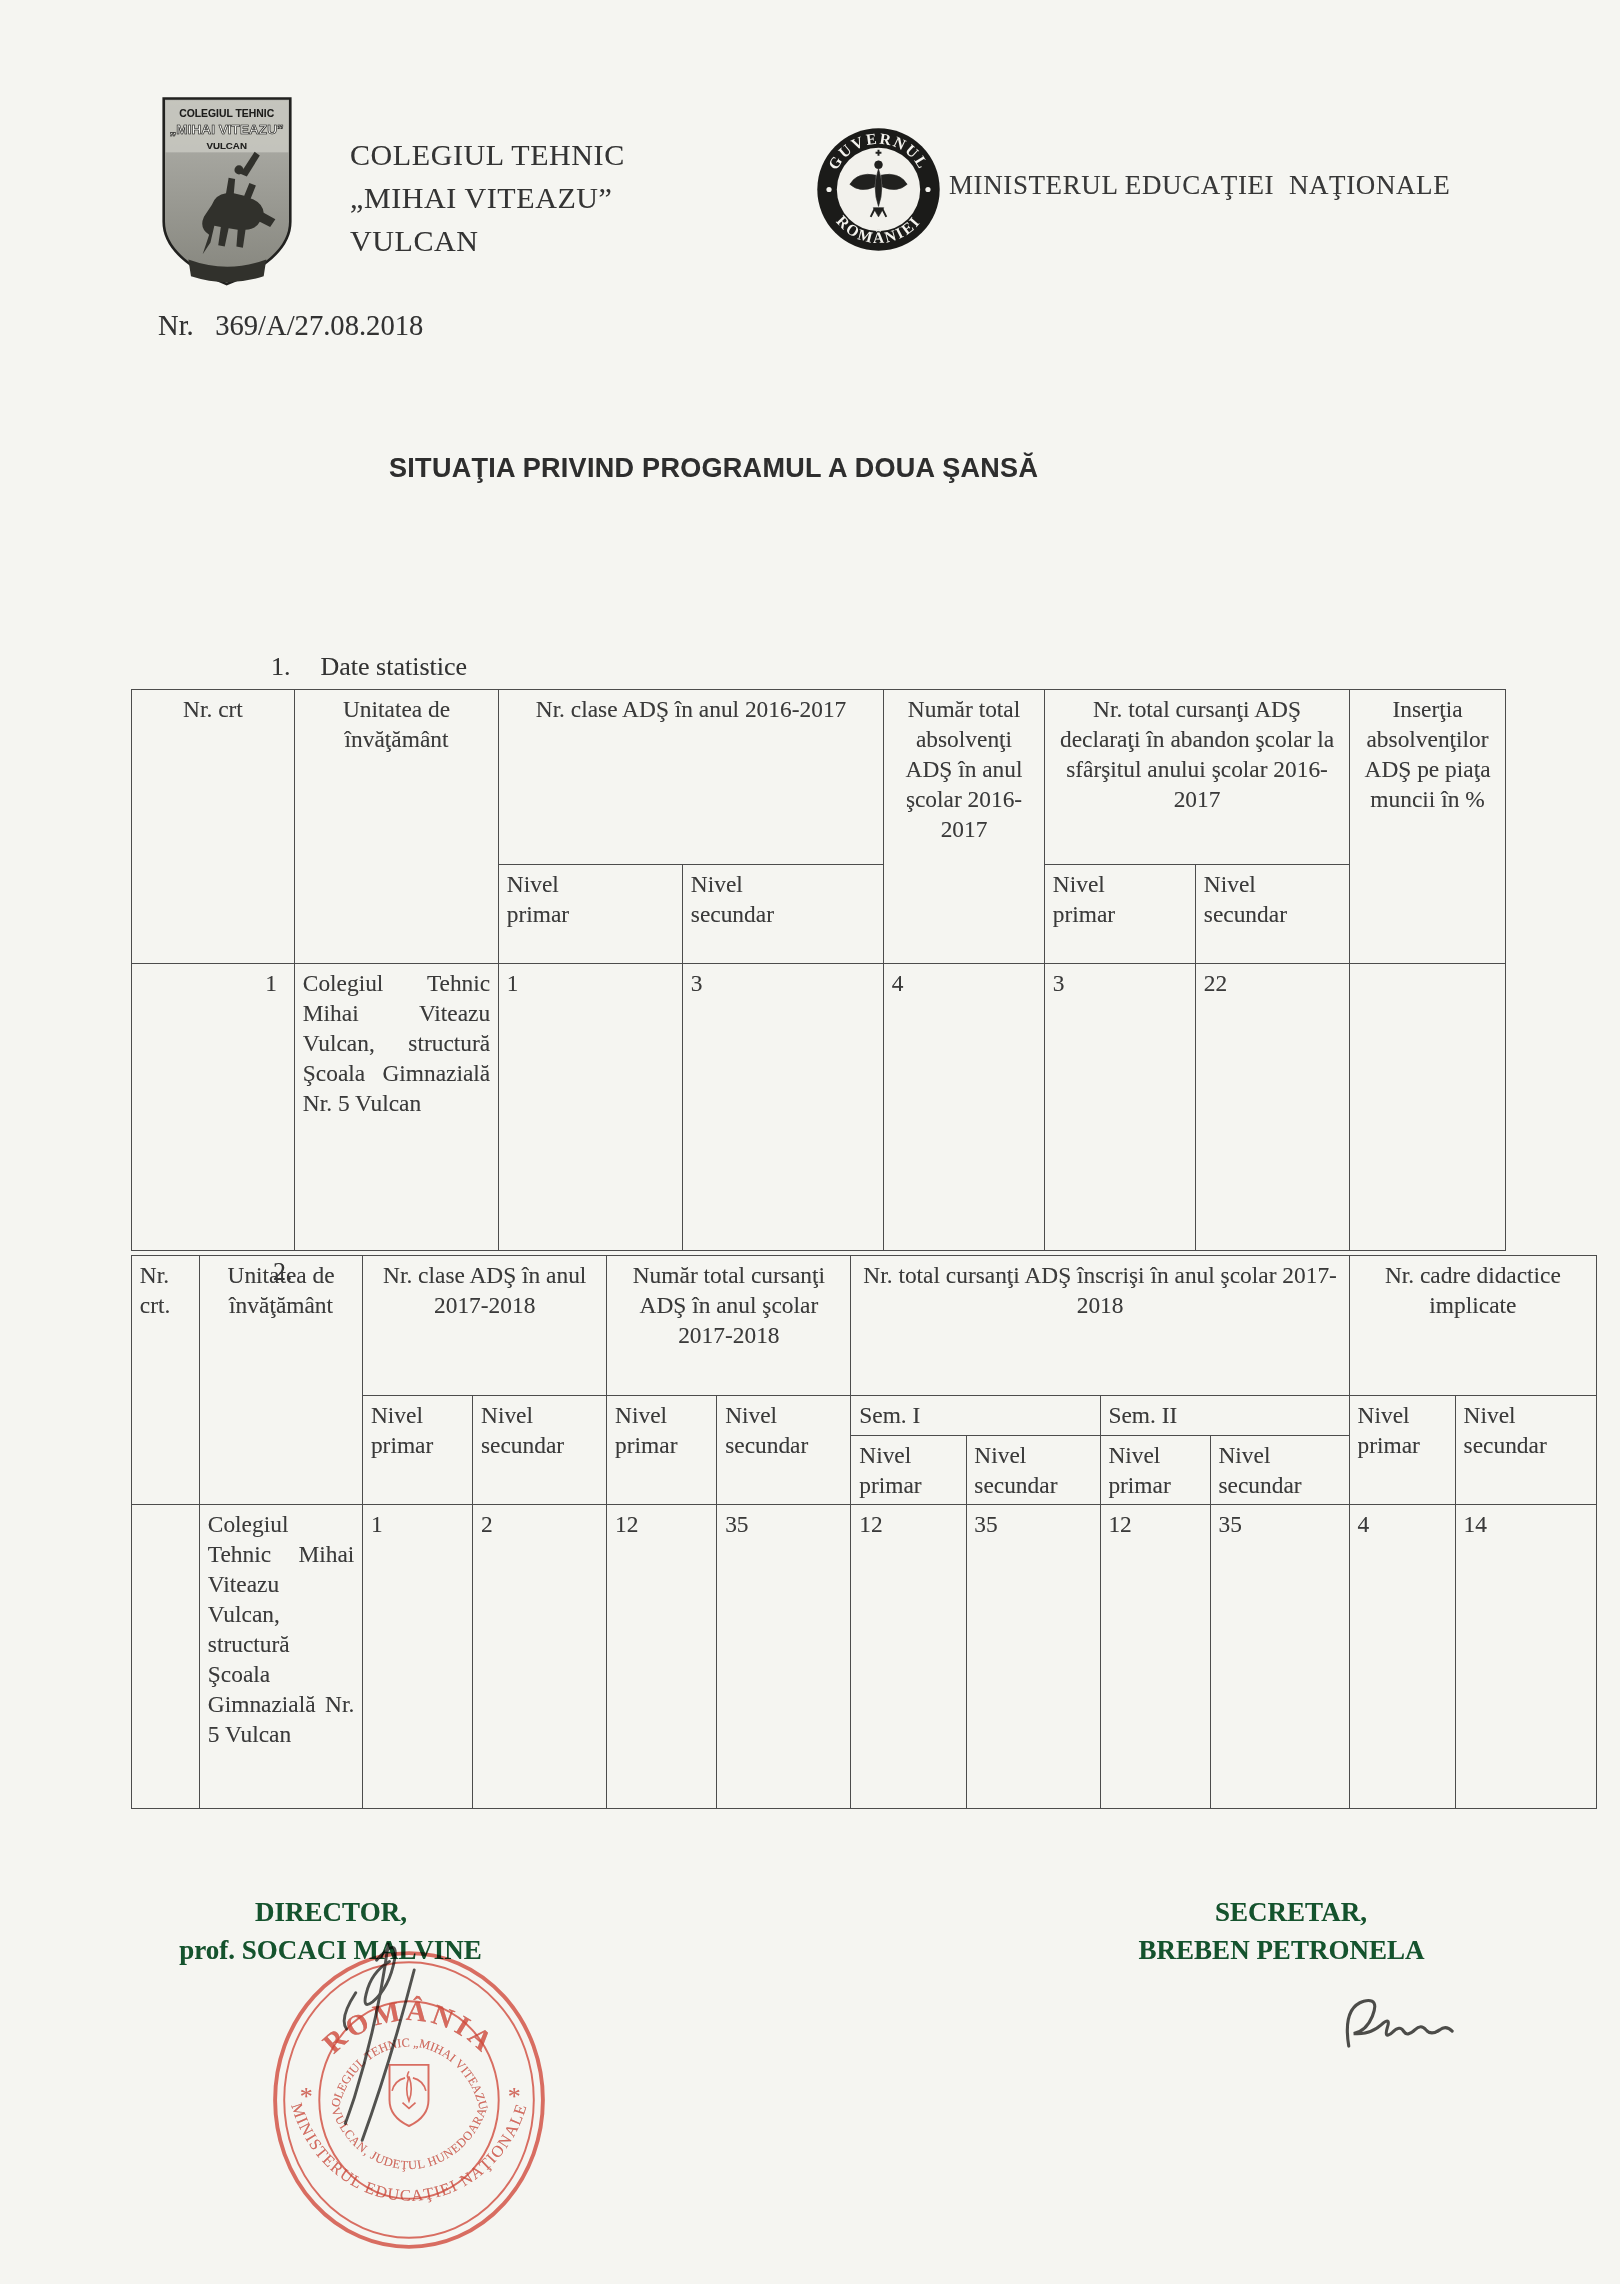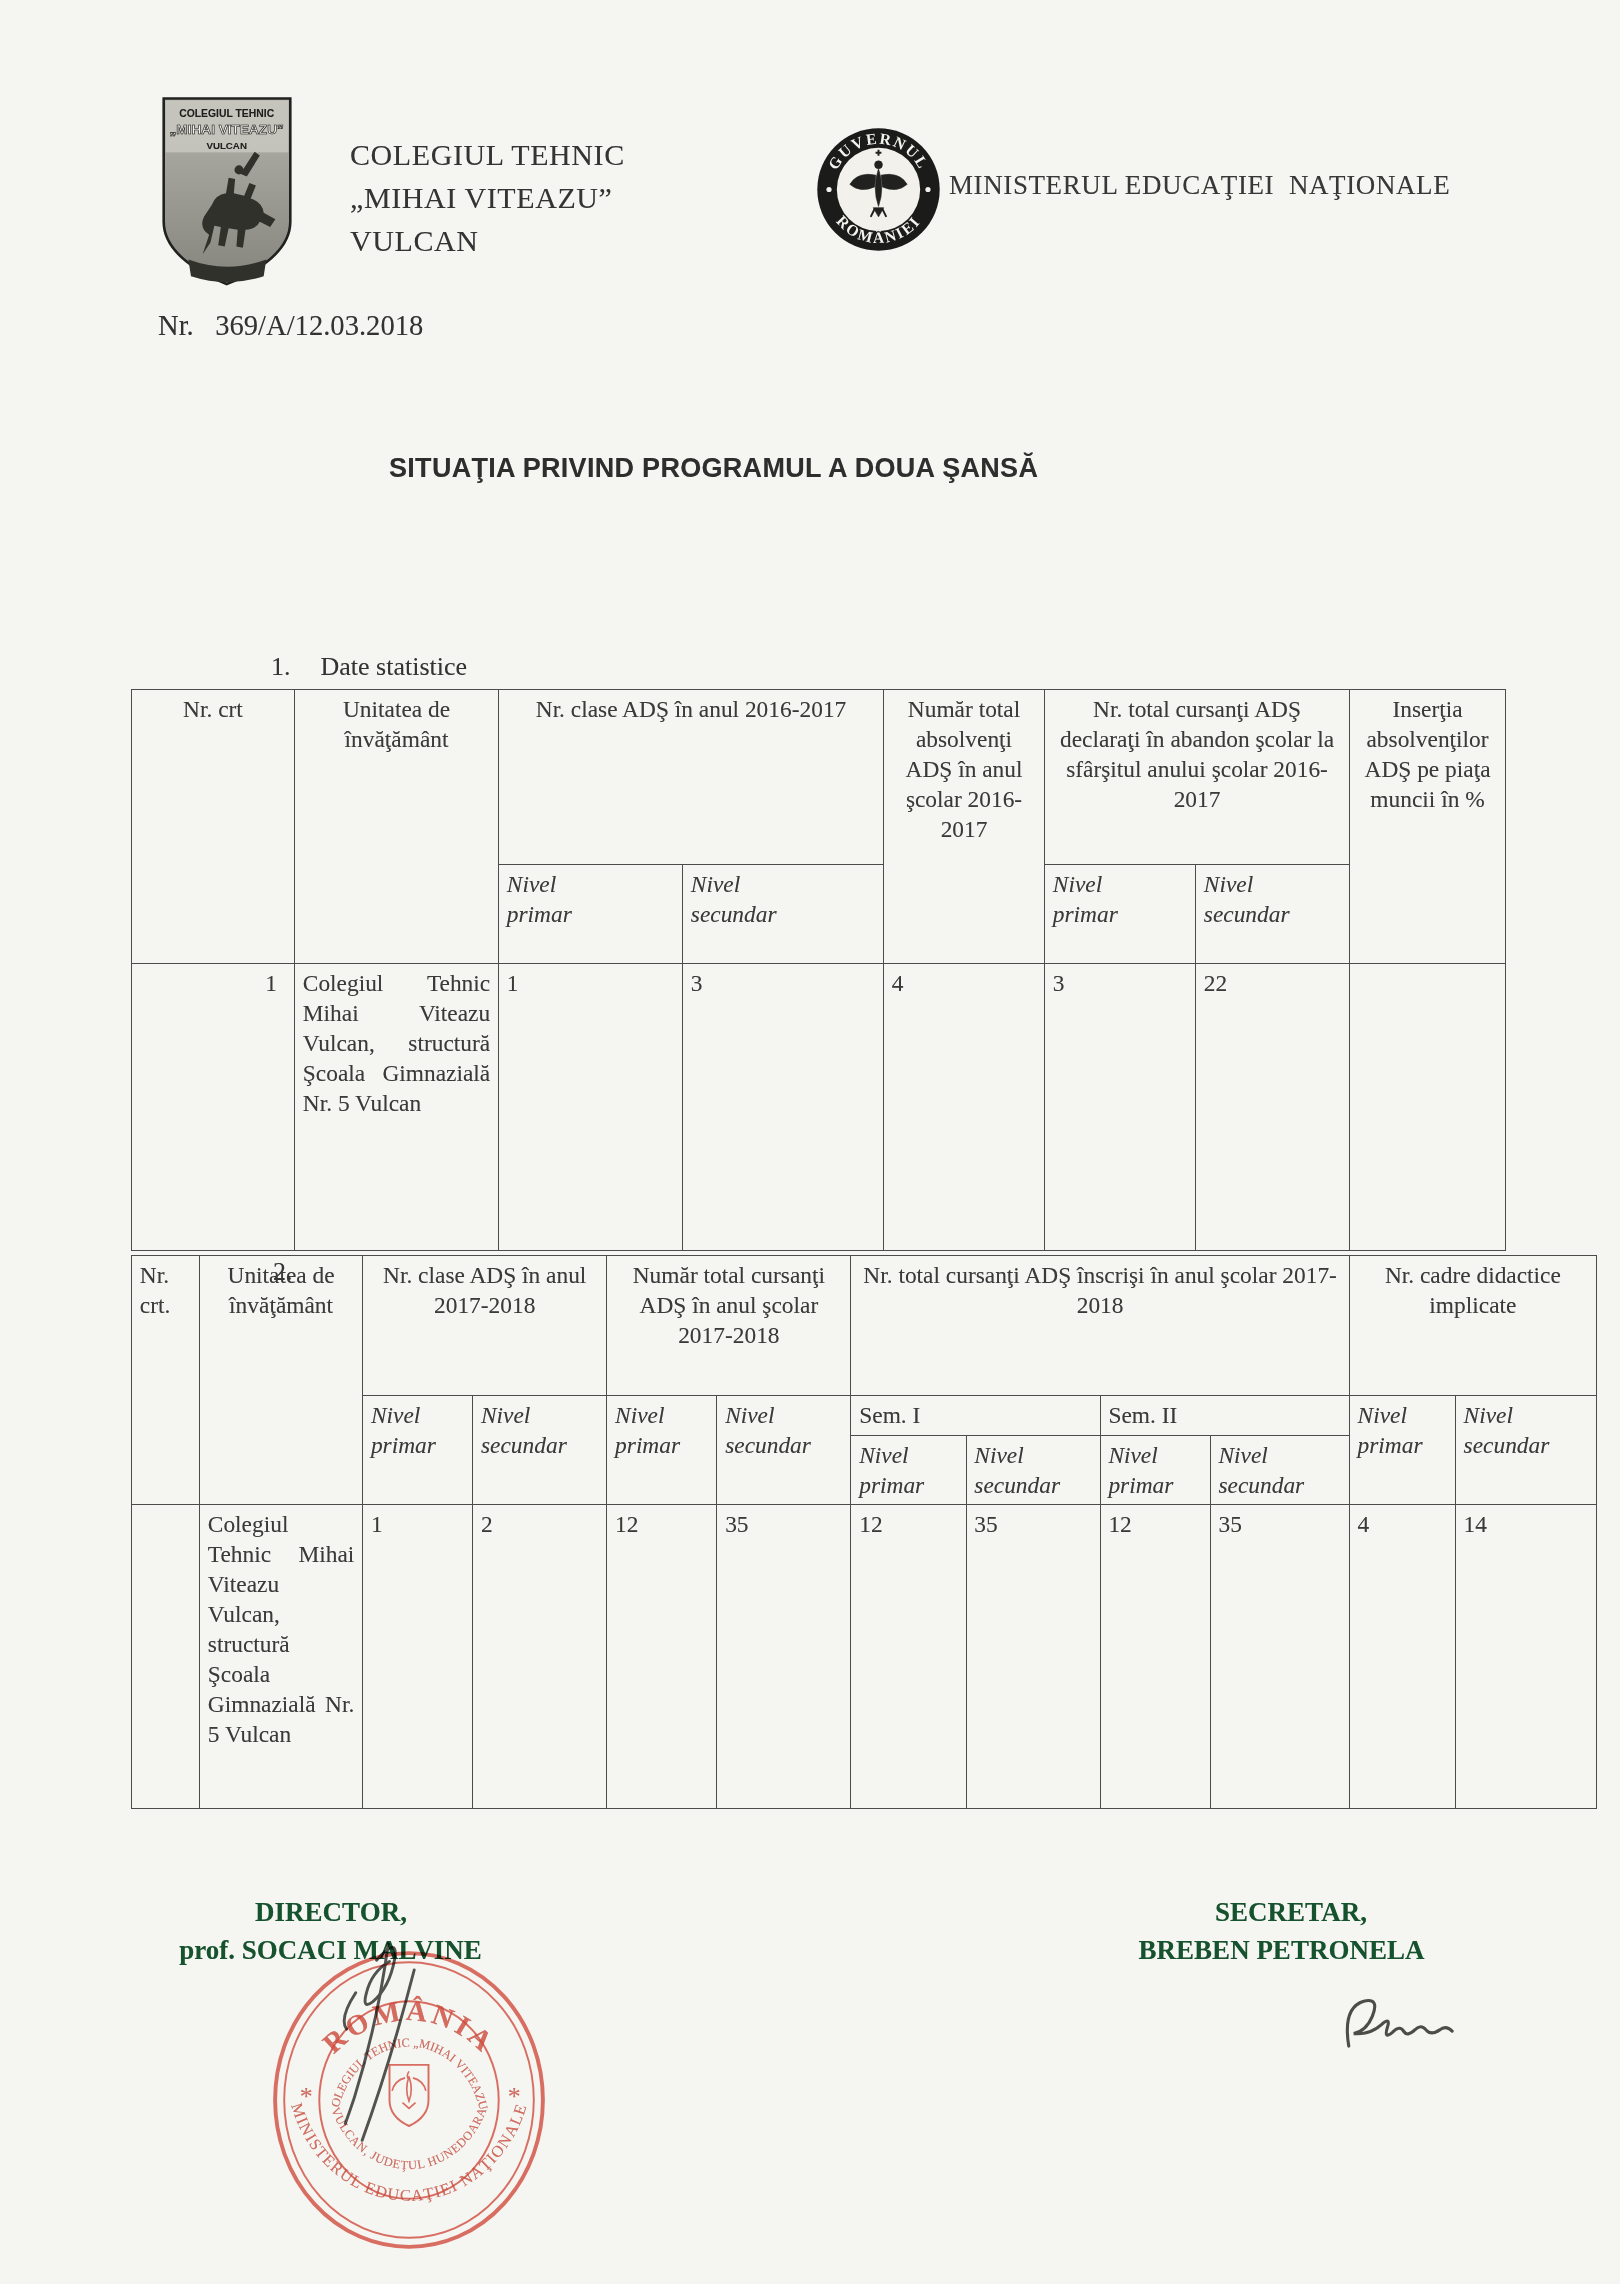--- a/index.html
+++ b/index.html
@@ -14,21 +14,21 @@
          letter-spacing:0.3px;color:#2e2e2e;}
   .seclabel{font-size:26px;color:#333;}
   .seclabel .gap{display:inline-block;width:30px;}
   .t{position:absolute;border-collapse:collapse;table-layout:fixed;}
   .t th,.t td{border:1.9px solid #4c4c4c;vertical-align:top;font-weight:normal;
               font-size:23.4px;line-height:30px;padding:3.9px 7.8px;color:#3a3a3a;
               text-align:left;overflow:hidden;}
   .t .ctr{text-align:center;margin-top:22px;}
   .t .rgt{text-align:right;padding-right:17px;}
   .t .just{text-align:justify;}
-  .t .stack{word-spacing:389px;font-style:italic;}
+  .t .stack{word-spacing:389px;}
   .footer-line{font-weight:bold;font-size:27px;color:#14532d;text-align:center;}
   .ink{mix-blend-mode:multiply;}
 </style>
 </head>
 <body>
 
 <div class="page scan">
 
   <svg class="abs" style="left:157px;top:92px" width="140" height="198" viewBox="0 0 215 305">
     <defs>
@@ -77,21 +77,21 @@
       <path d="M96,64 q-10,30 0,58 q10,-28 0,-58"></path>
       <path d="M92,74 q-28,-6 -40,14 q16,14 38,4 z"></path>
       <path d="M100,74 q28,-6 40,14 q-16,14 -38,4 z"></path>
       <path d="M88,124 l8,14 8,-14 z"></path>
       <path d="M90,126 l-6,12 M102,126 l6,12" fill="none" stroke-width="3"></path>
     </g>
   </svg>
 
   <div class="abs ministry" style="left:949px;top:170px">MINISTERUL EDUCAŢIEI  NAŢIONALE</div>
 
-  <div class="abs doc-number" style="left:158px;top:310px">Nr.   369/A/12.03.2018</div>
+  <div class="abs doc-number" style="left:158px;top:310px">Nr.   369/A/27.08.2018</div>
 
   <div class="abs title" style="left:389px;top:453px;width:909px">SITUAŢIA PRIVIND PROGRAMUL A DOUA ŞANSĂ</div>
 
   <div class="abs seclabel" style="left:271px;top:652px">
     <span>1.</span><span class="gap"></span><span>Date statistice</span>
   </div>
 
   <table class="t" style="left:131px;top:689px;width:1375px">
     <colgroup>
       <col style="width:163px">

